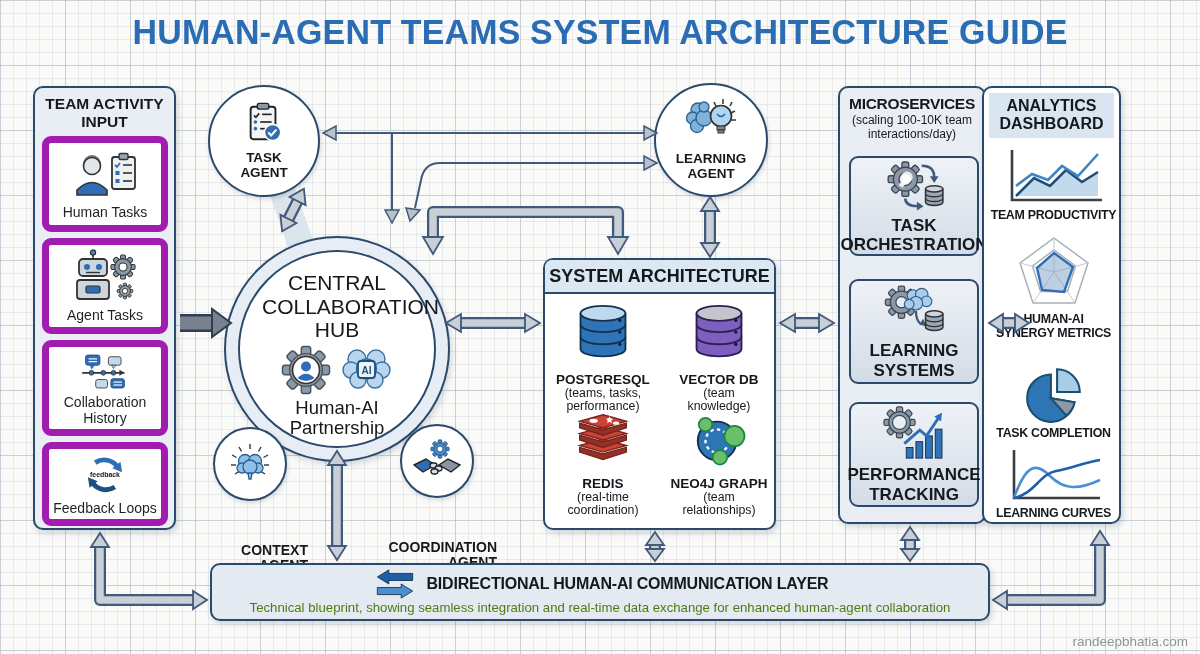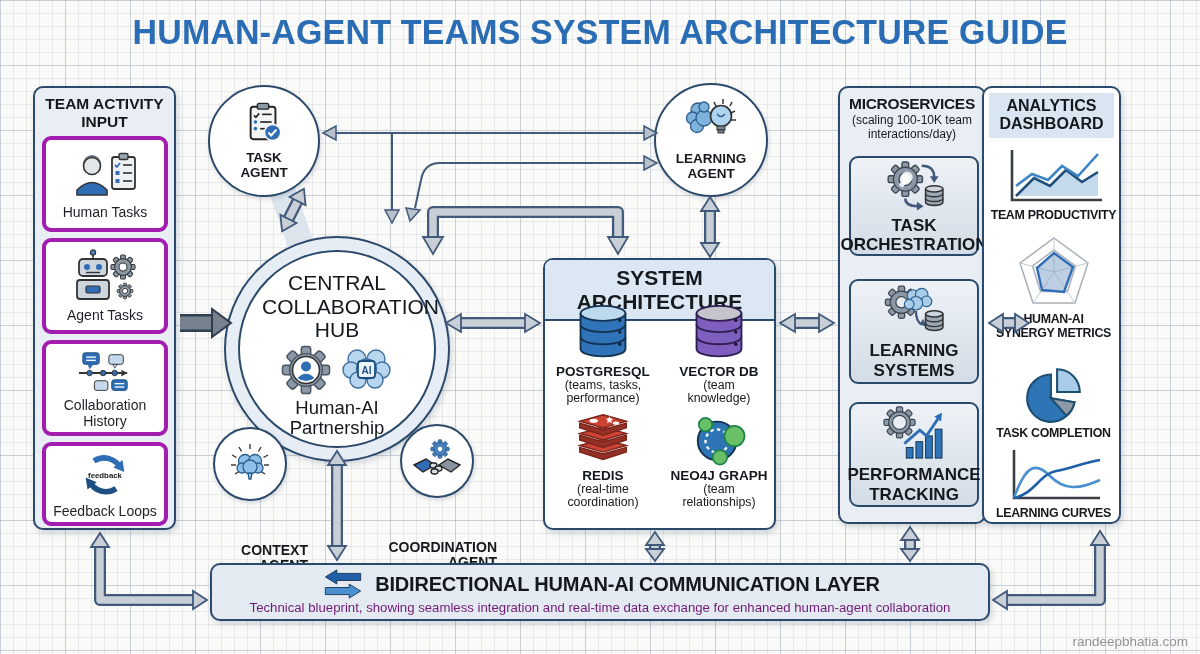--- a/index.html
+++ b/index.html
@@ -26,21 +26,21 @@
   .panel{
     position:absolute; border:2.5px solid #2b4a6b; border-radius:10px;
     box-shadow:2px 3px 6px rgba(60,80,110,.22); background:#e9eef4;
   }
   .panel-head{ font-weight:bold; text-align:center; line-height:1.15; }
   
   .left-panel{ left:33px; top:86px; width:143px; height:444px; }
   .left-panel .panel-head{ margin-top:7px; font-size:15.5px; padding:0 4px; }
   .lcard{
     position:absolute; left:7px; width:126px; background:#fff;
-    border:4px solid #a21caf; border-radius:9px;
+    border:7px solid #a21caf; border-radius:9px;
     display:flex; flex-direction:column; align-items:center; justify-content:center;
     gap:3px; padding:3px;
   }
   .lcard .lbl{ font-size:14px; text-align:center; line-height:1.1; color:#1c2127;}
   
   .hub-outer{ left:224px; top:236px; width:226px; height:226px; border-radius:50%;
     background:#e7edf4; border:2.5px solid #2b4a6b; box-shadow:2px 3px 6px rgba(60,80,110,.2);}
   .hub-inner{ left:238px; top:250px; width:198px; height:198px; border-radius:50%;
     background:#fff; border:2.5px solid #2b4a6b;
     display:flex; flex-direction:column; align-items:center; justify-content:center; gap:3px;
@@ -50,23 +50,23 @@
   .agent-circle{
     position:absolute; background:#fff; border:2.5px solid #2b4a6b; border-radius:50%;
     display:flex; flex-direction:column; align-items:center; justify-content:center; gap:8px;
     box-shadow:1px 2px 4px rgba(60,80,110,.2);
   }
   .agent-lbl{ font-weight:bold; font-size:13.5px; line-height:1.08; text-align:center; }
   .agent-lbl-out{ position:absolute; font-weight:bold; font-size:14px; line-height:1.1; text-align:right;margin-top:36px;}
   
   .sa-panel{ left:543px; top:258px; width:233px; height:272px; background:#fff;}
   .sa-head{ background:#dbe7f2; border-bottom:2px solid #2b4a6b; border-radius:7px 7px 0 0;
-    font-size:21px; padding:6px 0 5px;}
+    font-size:18px; padding:6px 0 5px;}
   .sa-item{ position:absolute; width:110px; display:flex; flex-direction:column; align-items:center;}
-  .sa-name{ font-weight:bold; font-size:13.5px; margin-top:2px;}
+  .sa-name{ font-weight:bold; font-size:13.5px; margin-top:10px;}
   .sa-desc{ font-size:12.3px; line-height:1.05; text-align:center;}
   
   .ms-panel{ left:838px; top:86px; width:148px; height:438px;}
   .ms-panel .panel-head{ margin-top:7px; font-size:15.5px; letter-spacing:-.3px;}
   .ms-sub{ font-size:12px; text-align:center; line-height:1.15; margin-top:1px; padding:0 6px;}
   .ms-card{
     position:absolute; left:9px; width:130px; border:2px solid #2b4a6b; border-radius:9px;
     background:linear-gradient(#eef2f7,#d3dce6);
     display:flex; flex-direction:column; align-items:center; justify-content:center; gap:4px;
   }
@@ -74,22 +74,22 @@
   
   .an-panel{ left:982px; top:86px; width:139px; height:438px; background:#fff;}
   .an-head{ position:absolute; left:5px; right:5px; top:5px; background:#d9e5f1;
     font-size:16px; padding:4px 0; }
   .an-sec{ position:absolute; left:0; width:139px; display:flex; flex-direction:column; align-items:center;}
   .an-lbl{ font-weight:bold; font-size:12.4px; line-height:1.15; text-align:center; letter-spacing:-.3px;}
   
   .comm{ left:210px; top:563px; width:780px; height:58px; background:#e3eaf1;
     display:flex; flex-direction:column; align-items:center; justify-content:center; gap:1px;}
   .comm-row{ display:flex; align-items:center; gap:9px;}
-  .comm-title{ font-weight:bold; font-size:20px; letter-spacing:-.2px;}
-  .comm-sub{ font-size:13.2px; color:#701a75;}
+  .comm-title{ font-weight:bold; font-size:16px; letter-spacing:-.2px;}
+  .comm-sub{ font-size:13.2px; color:#4d7c0f;}
   .footer{ position:absolute; right:12px; bottom:5px; font-size:13.5px; color:#8f9499;}
 </style>
 </head>
 <body>
 
 <svg width="0" height="0" style="position:absolute" aria-hidden="true">
   <defs>
     <g id="gear-sym">
       <rect x="-2.3" y="-11.5" width="4.6" height="6" rx="1.3"></rect>
       <rect x="-2.3" y="-11.5" width="4.6" height="6" rx="1.3" transform="rotate(45)"></rect>

